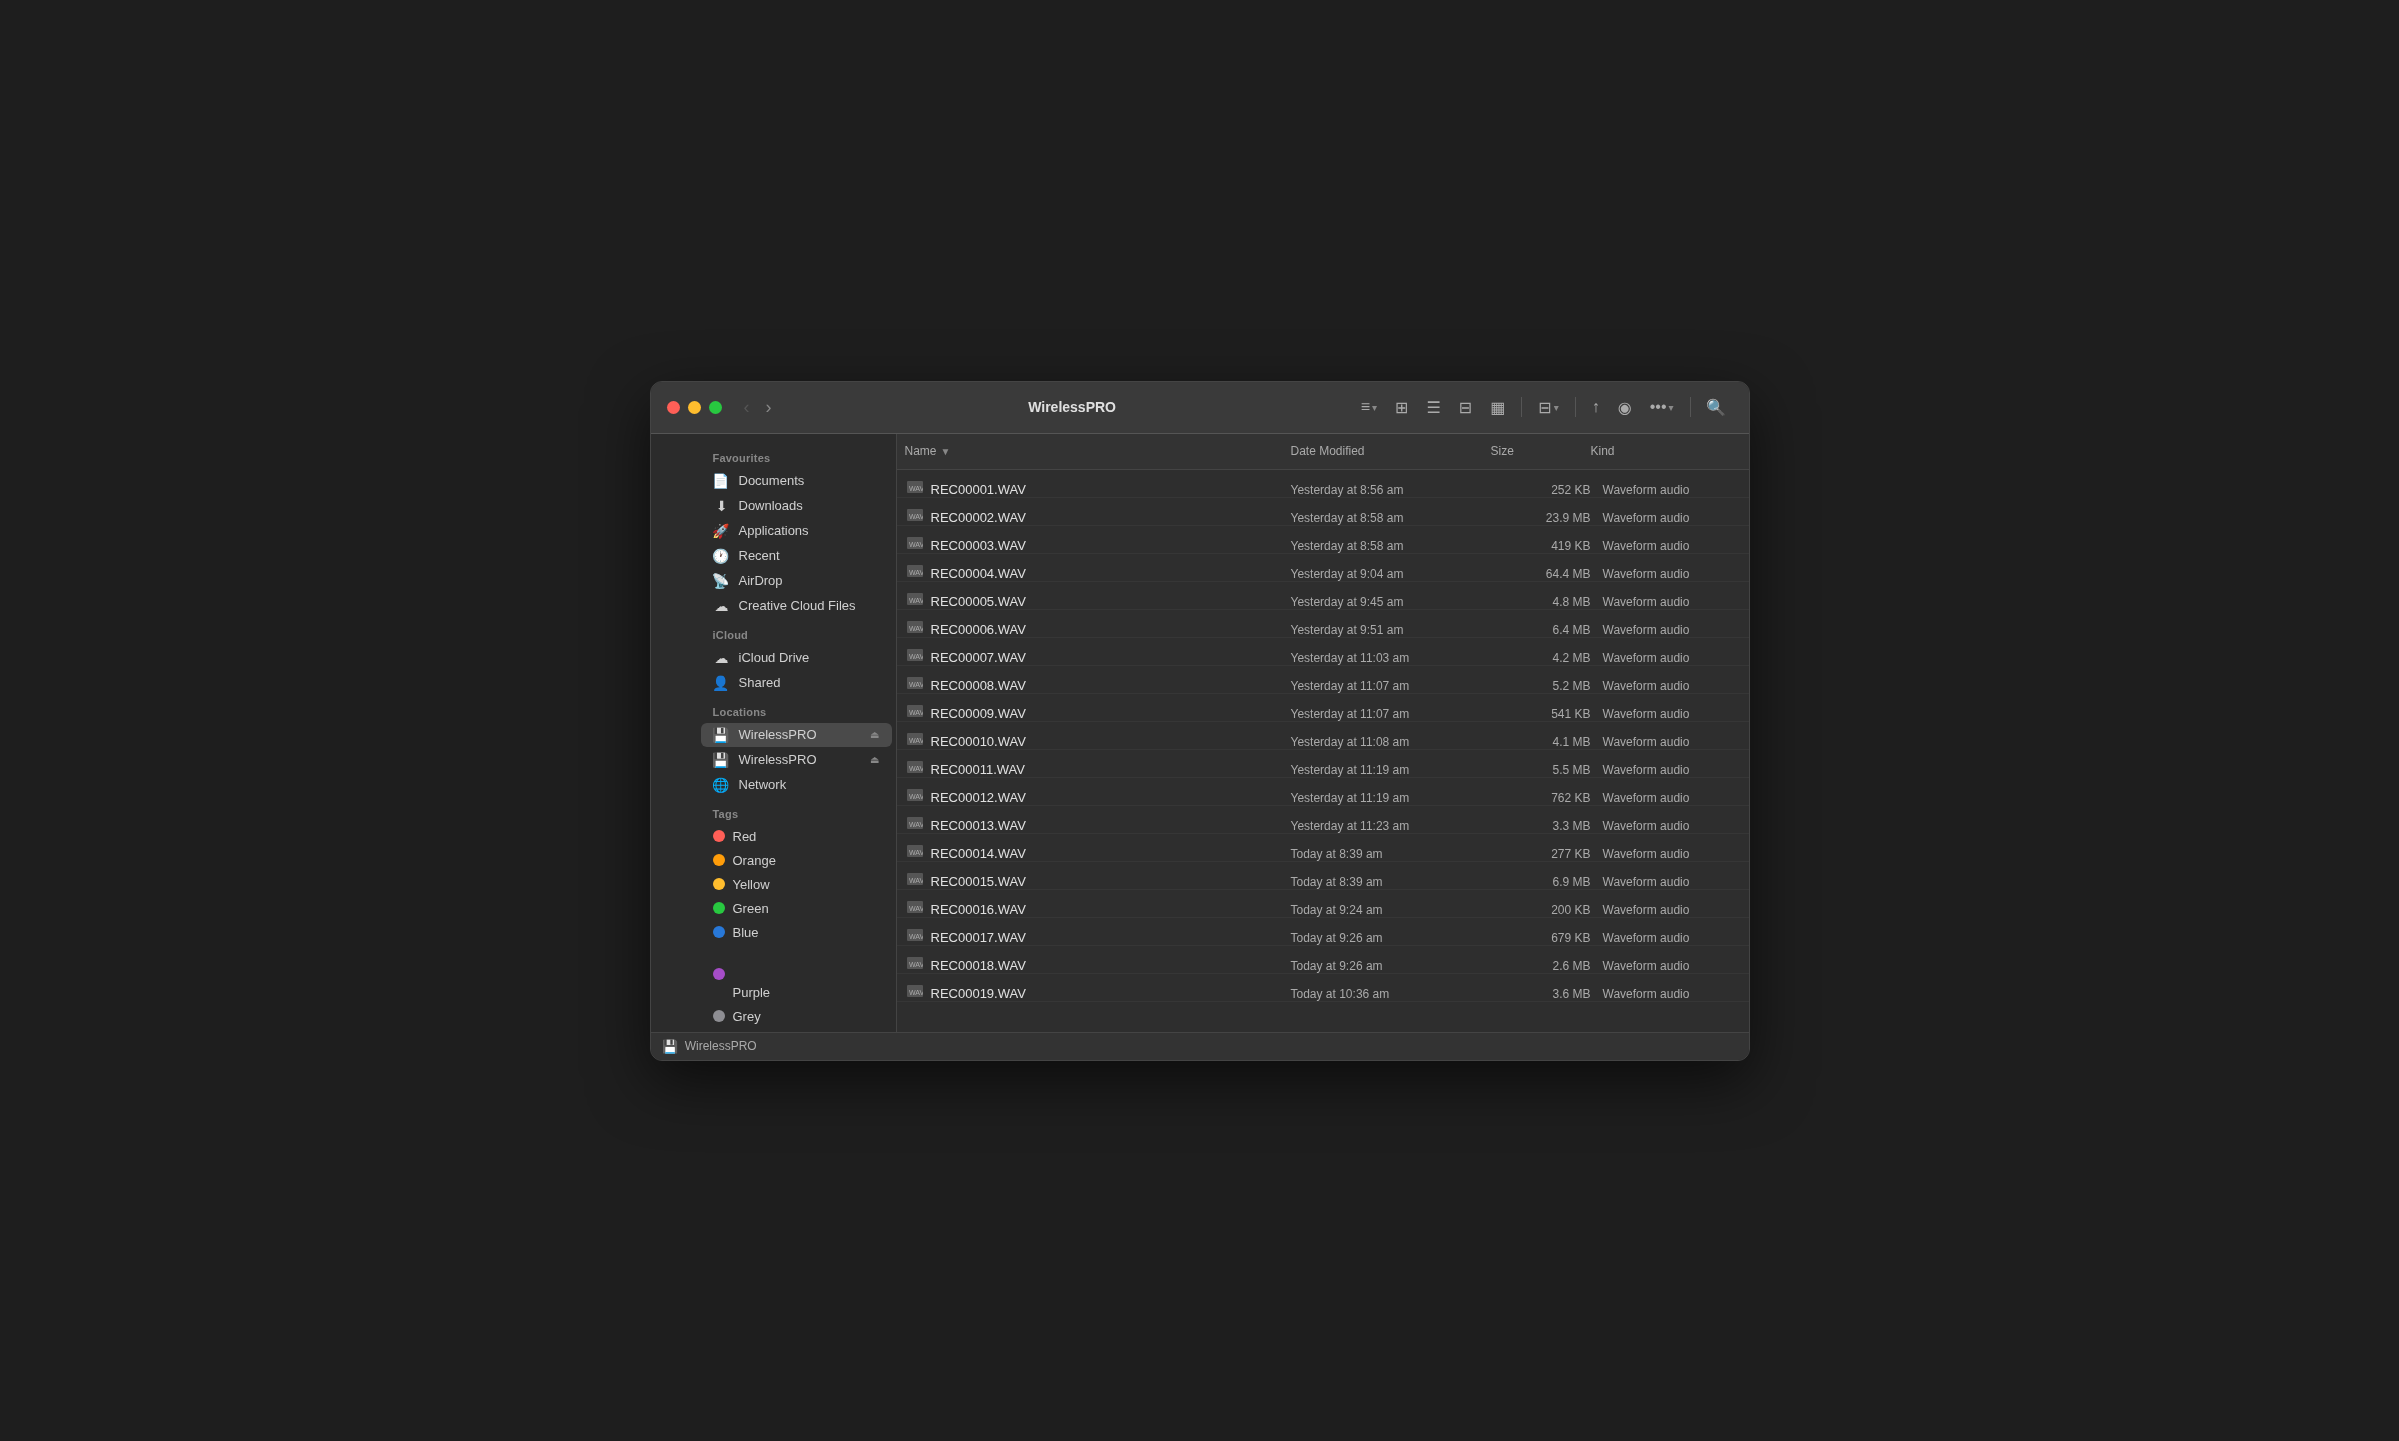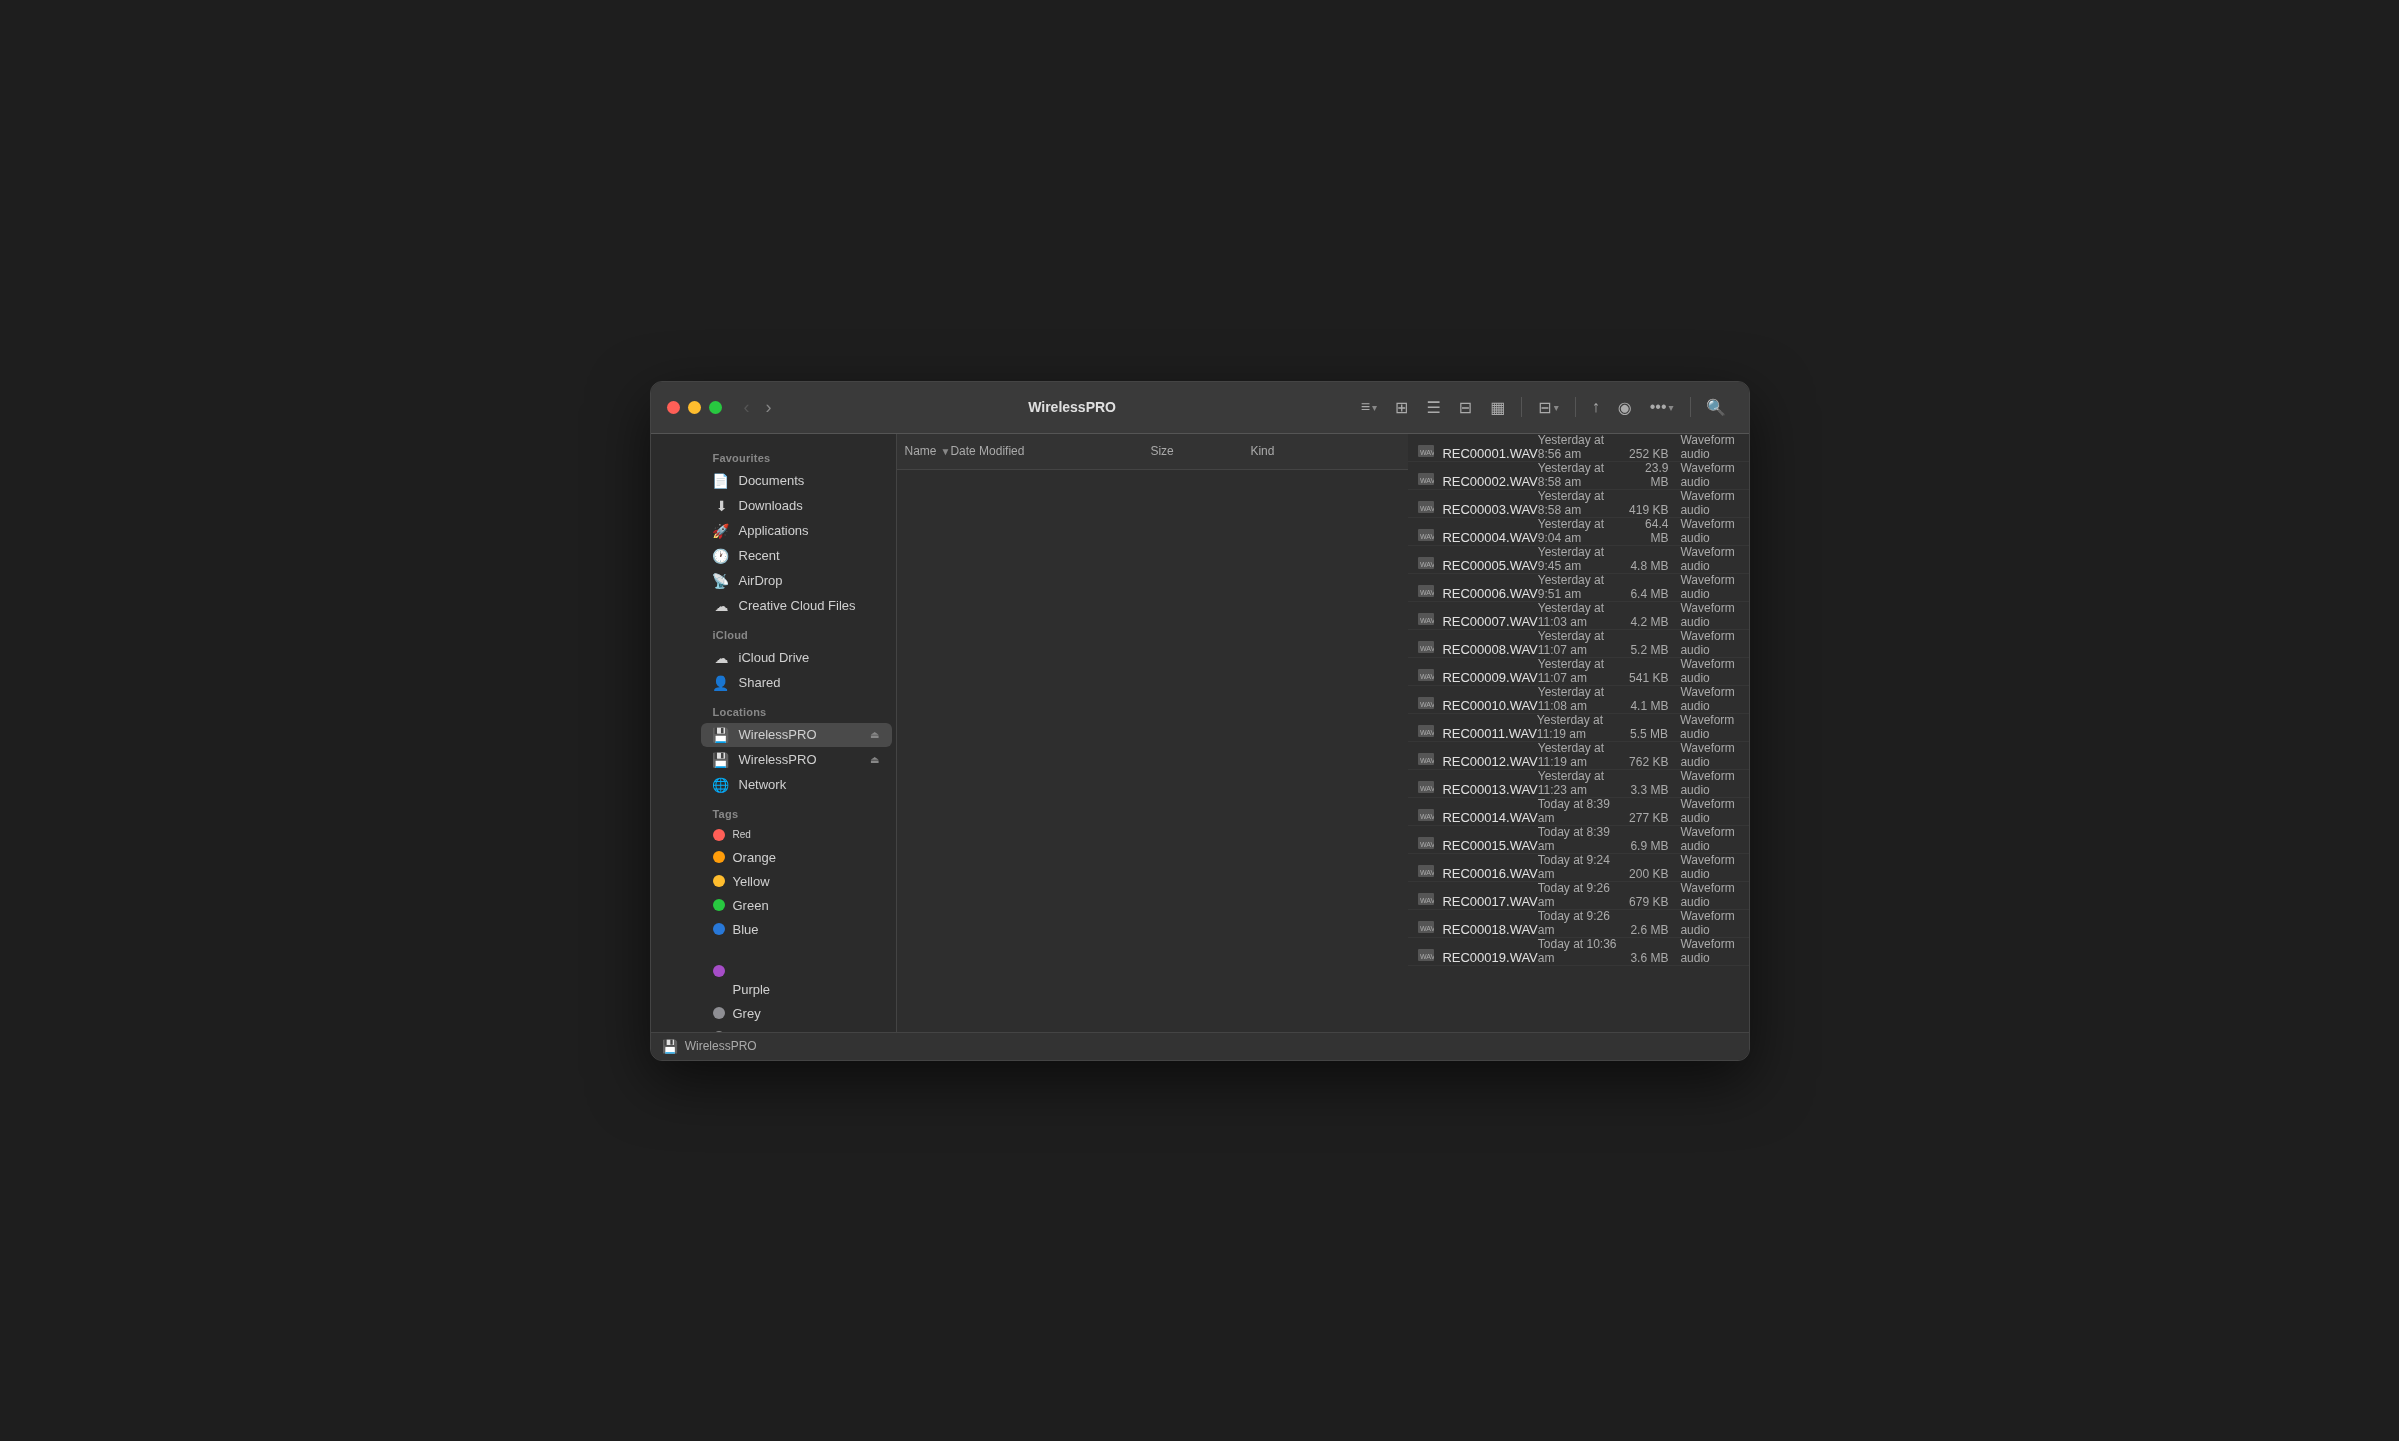--- a/index.html
+++ b/index.html
@@ -136,21 +136,21 @@
     .tag-dot {
       width: 12px;
       height: 12px;
       border-radius: 50%;
       flex-shrink: 0;
     }
     
     .file-area {
       flex: 1;
       display: flex;
-      flex-direction: row;
+      flex-direction: column;
       overflow: hidden;
       background: #2e2e2e;
     }
     
     .col-headers {
       display: flex;
       align-items: center;
       height: 36px;
       border-bottom: 1px solid #444;
       background: #333;
@@ -324,21 +324,21 @@
       <div class="sidebar-item">
         <span class="sidebar-icon">🌐</span>
         <span>Network</span>
       </div>
 
       <div class="sidebar-section-label">Tags</div>
       <div id="tags-container">
 
       <div class="sidebar-item">
             <span class="tag-dot" style="background: rgb(255, 95, 87);"></span>
-            <span style="font-size: 10px; color: rgb(208, 208, 208);">Red</span>
+            <span style="font-size: 13px; color: rgb(208, 208, 208);">Red</span>
           </div>
           <div class="sidebar-item">
             <span class="tag-dot" style="background: rgb(255, 157, 10);"></span>
             <span style="font-size: 13px; color: rgb(208, 208, 208);">Orange</span>
           </div>
           <div class="sidebar-item">
             <span class="tag-dot" style="background: rgb(255, 189, 46);"></span>
             <span style="font-size: 13px; color: rgb(208, 208, 208);">Yellow</span>
           </div>
           <div class="sidebar-item">

